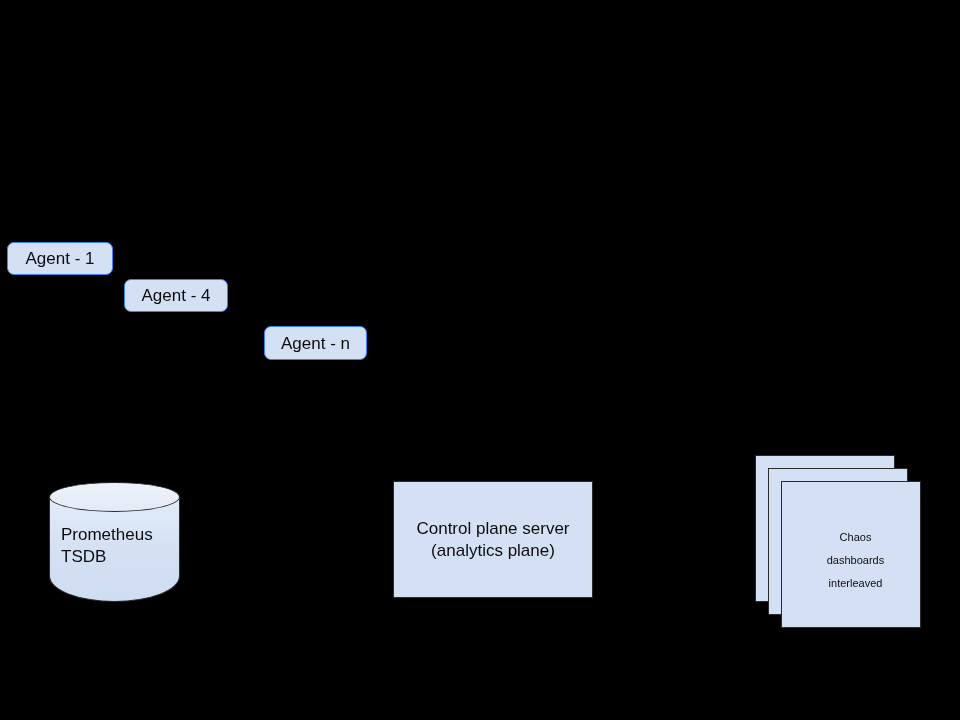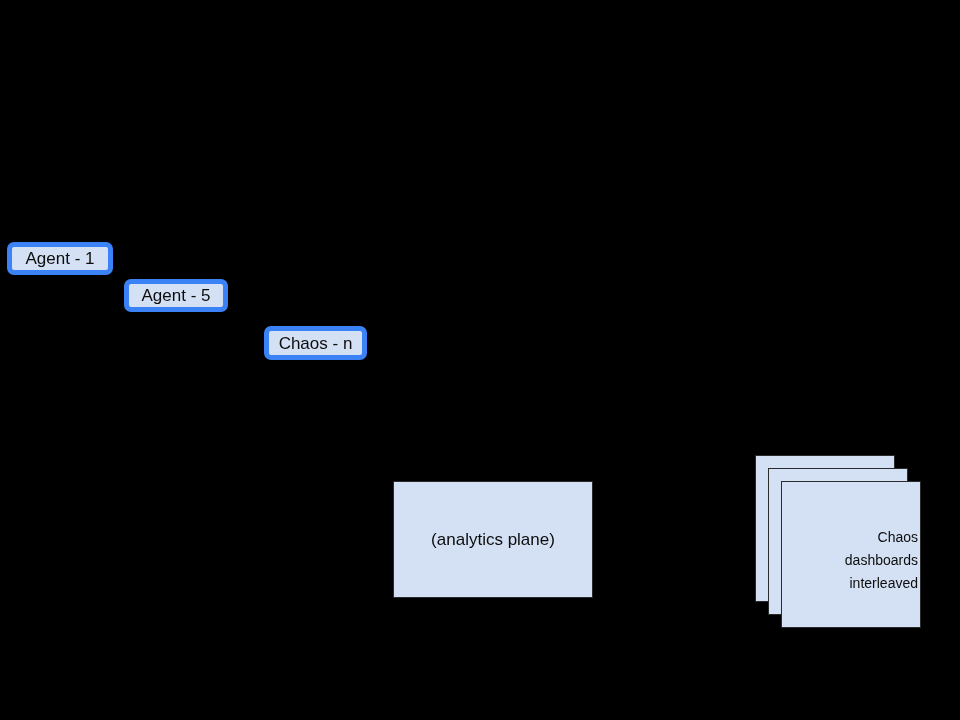--- a/index.html
+++ b/index.html
@@ -15,21 +15,21 @@
     background: #000000;
     overflow: hidden;
     font-family: "Liberation Sans", "DejaVu Sans", sans-serif;
   }
 
   
   .agent-box {
     position: absolute;
     box-sizing: border-box;
     background: #d4e1f4;
-    border: 5px solid #3b82f6;
+    border: 1px solid #3b82f6;
     border-radius: 7px;
     display: flex;
     align-items: center;
     justify-content: center;
     color: #0d0d0d;
     font-size: 17px;
     line-height: 1;
     white-space: nowrap;
   }
 
@@ -92,23 +92,23 @@
   
   .stack-layer {
     position: absolute;
     box-sizing: border-box;
     background: #d4e1f4;
     border: 1px solid #2b2b2b;
   }
   .stack-text {
     position: absolute;
     color: #0d0d0d;
-    font-size: 14px;
+    font-size: 11px;
     line-height: 23px;
-    text-align: right;
+    text-align: center;
   }
   .stack-text span { display: block; }
 
   
   .arrow-head {
     position: absolute;
     width: 0;
     height: 0;
     border-top: 6px solid transparent;
     border-bottom: 6px solid transparent;
@@ -118,29 +118,38 @@
 </head>
 <body>
 
 <div id="canvas">
 
   <div class="agent-box" style="left:7px; top:242px; width:106px; height:33px;">
     <span>Agent - 1</span>
   </div>
 
   <div class="agent-box" style="left:124px; top:279px; width:104px; height:33px;">
-    <span>Agent - 5</span>
+    <span>Agent - 4</span>
   </div>
 
   <div class="agent-box" style="left:264px; top:326px; width:103px; height:34px;">
-    <span>Chaos - n</span>
+    <span>Agent - n</span>
   </div>
 
+  <div class="cylinder" style="left:49px; top:482px; width:131px; height:120px;">
+    <div class="cyl-body"></div>
+    <div class="cyl-top"></div>
+    <div class="cyl-label">
+      <span>Prometheus</span>
+      <span>TSDB</span>
+    </div>
+  </div>
 
   <div class="rect-box" style="left:393px; top:481px; width:200px; height:117px;">
+    <span>Control plane server</span>
     <span>(analytics plane)</span>
   </div>
 
   <div class="arrow-head" style="left:749px; top:531px;"></div>
 
   <div class="stack-layer" style="left:755px; top:455px; width:140px; height:147px;"></div>
   <div class="stack-layer" style="left:768px; top:468px; width:140px; height:147px;"></div>
   <div class="stack-layer" style="left:781px; top:481px; width:140px; height:147px;"></div>
 
   <div class="stack-text" style="left:793px; top:526px; width:125px;">

